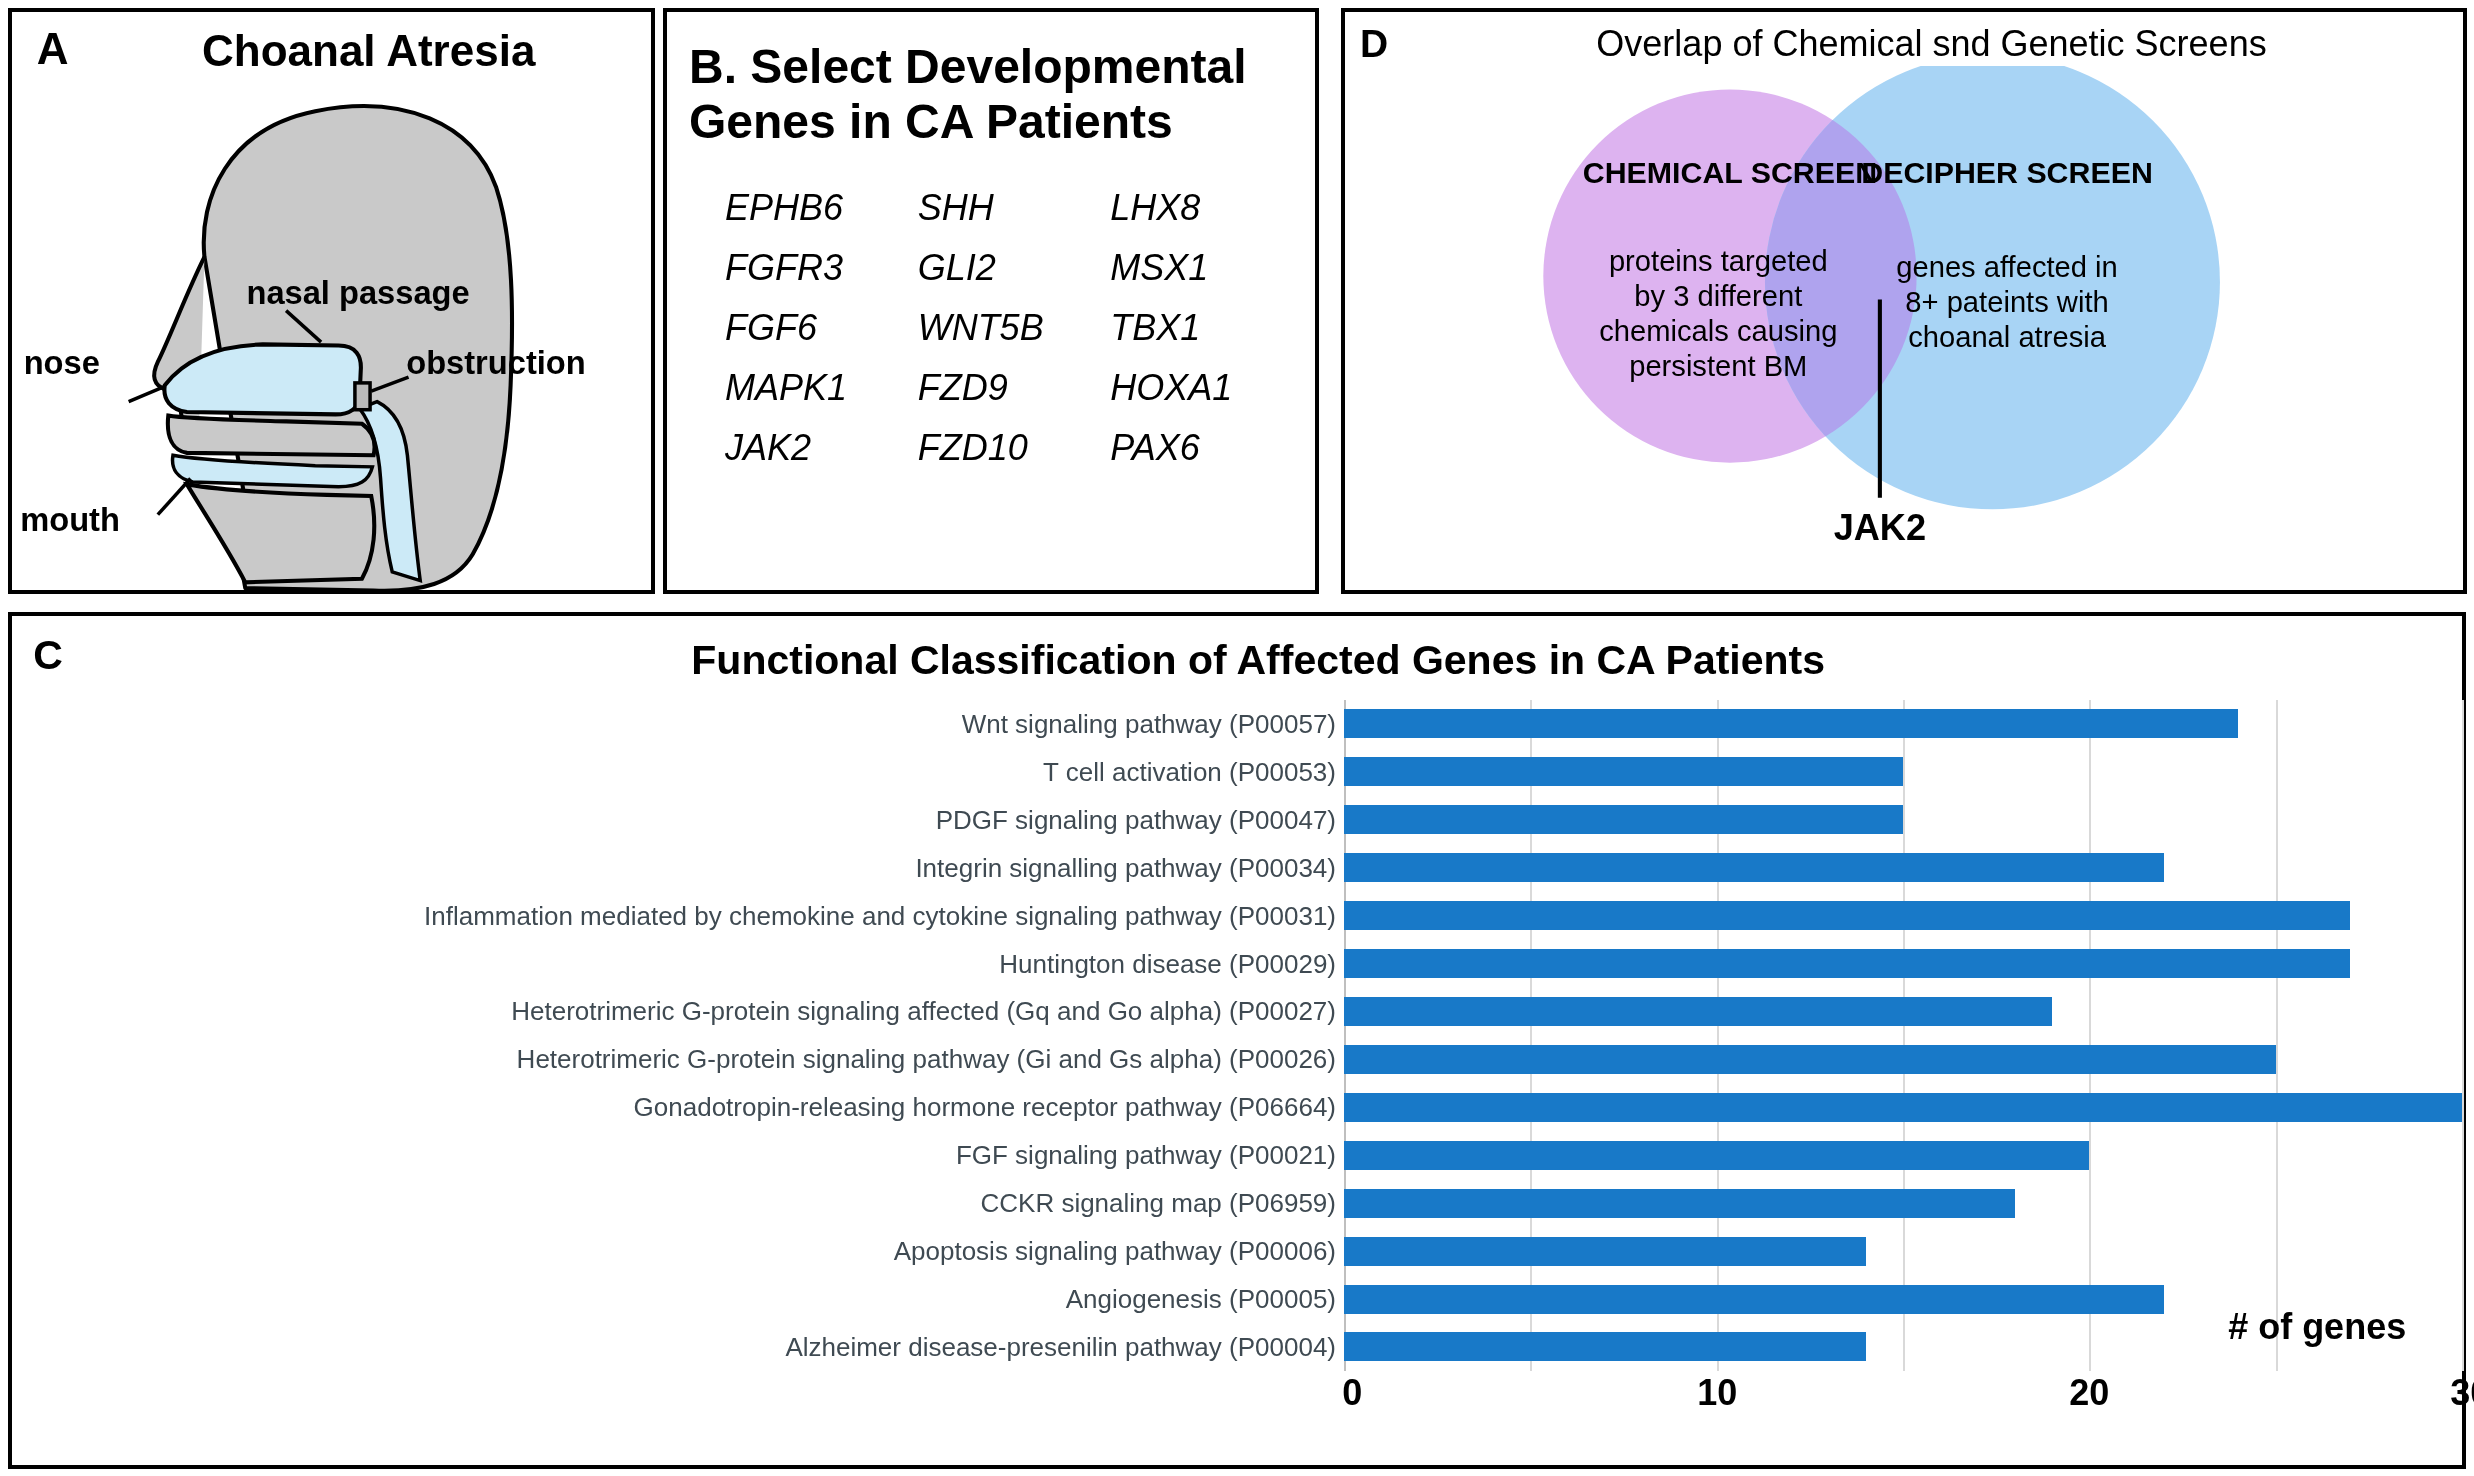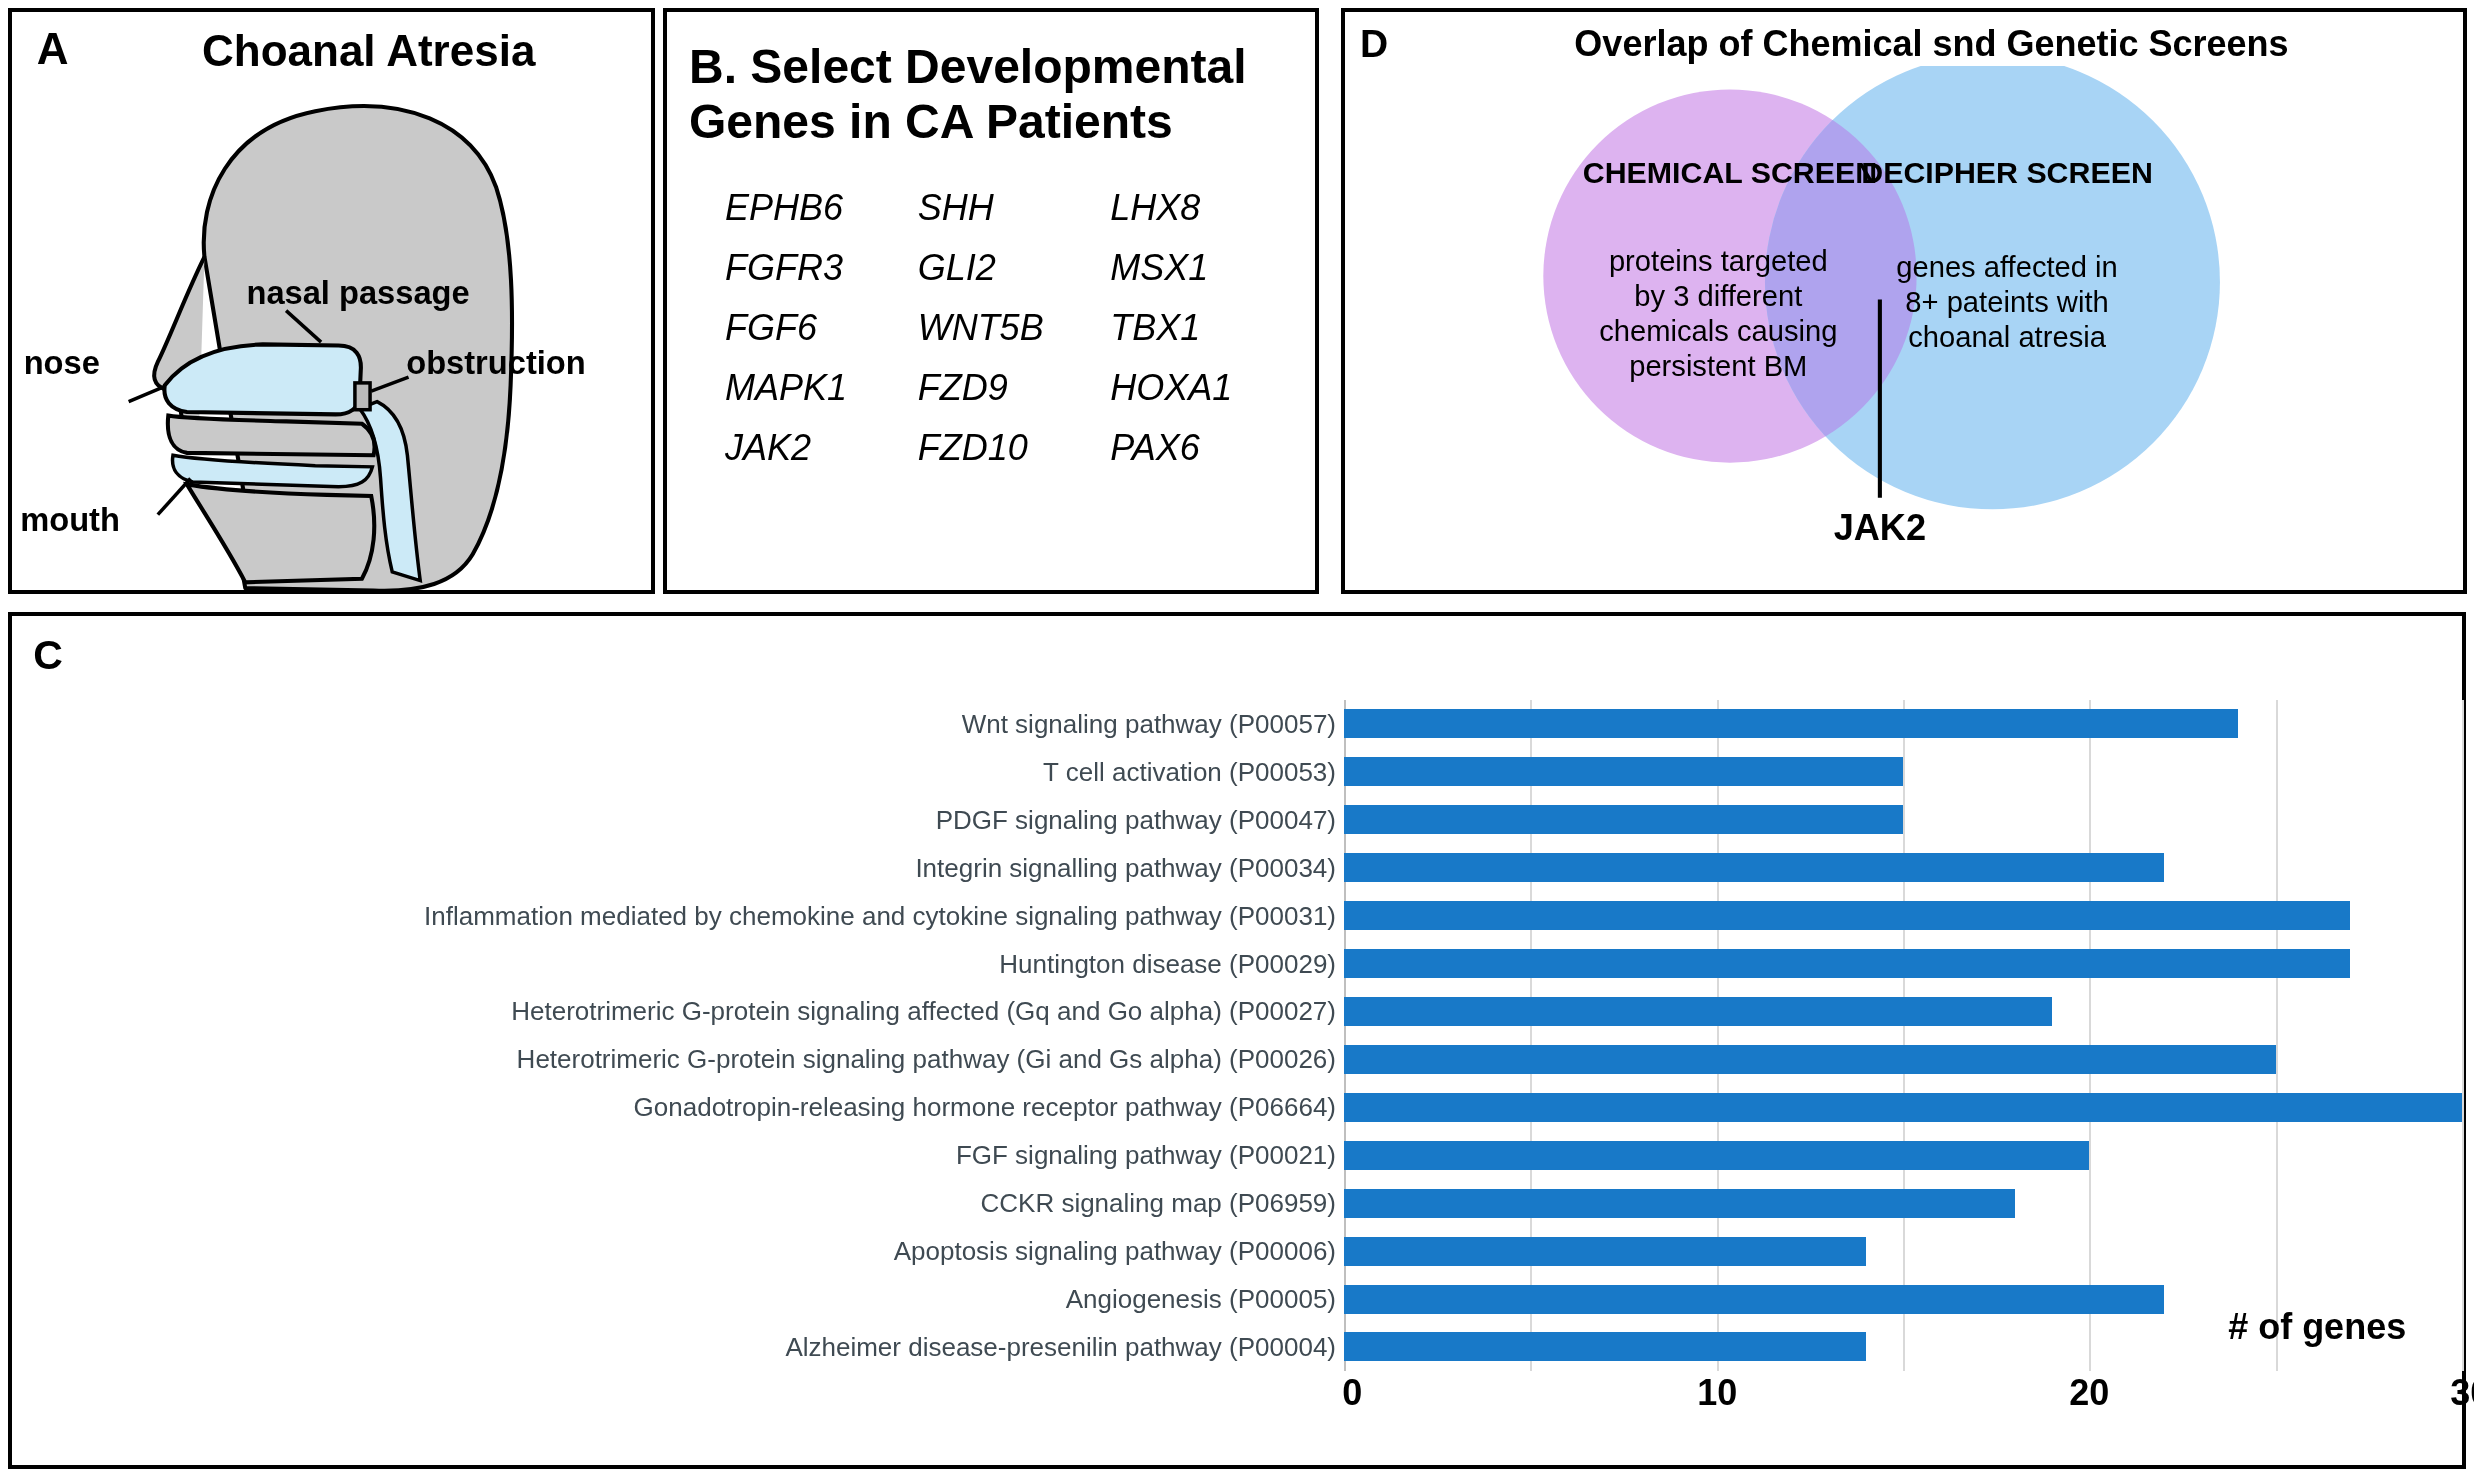--- a/index.html
+++ b/index.html
@@ -45,21 +45,21 @@
   }
 
   
   #panel-d { left: 1341px; top: 8.2px; width: 1126px; height: 586px; }
   #panel-d-letter {
     position: absolute; left: 15px; top: 11.7px;
     font-size: 39px; font-weight: bold; color: #000; line-height: 1;
   }
   #panel-d-title {
     position: absolute; left: 64px; top: 13px; width: 1045px;
-    text-align: center; font-size: 36px; font-weight: bold; color: #000;
+    text-align: center; font-size: 36px; font-weight: normal; color: #000;
     line-height: 1.05;
   }
   #venn-svg { position: absolute; left: 0; top: 54px; width: 1117px; height: 528px; }
   .venn-heading {
     font-size: 52px; font-weight: bold; fill: #000;
     font-family: "Liberation Sans", sans-serif;
   }
   .venn-body {
     font-size: 50px; fill: #000;
     font-family: "Liberation Sans", sans-serif;
@@ -216,20 +216,21 @@
       <text class="venn-body" x="1135" y="422" text-anchor="middle">8+ pateints with</text>
       <text class="venn-body" x="1135" y="482" text-anchor="middle">choanal atresia</text>
 
       <line x1="917" y1="400" x2="917" y2="740" stroke="#000" stroke-width="7"></line>
       <text class="venn-callout" x="917" y="812" text-anchor="middle">JAK2</text>
     </svg>
   </div>
 
   <div class="panel" id="panel-c">
     <div id="panel-c-letter">C</div>
+    <div id="panel-c-title">Functional Classification of Affected Genes in CA Patients</div>
 
     <div id="chart">
       <div id="cat-col">
           <div class="cat-label">Wnt signaling pathway (P00057)</div>
           <div class="cat-label">T cell activation (P00053)</div>
           <div class="cat-label">PDGF signaling pathway (P00047)</div>
           <div class="cat-label">Integrin signalling pathway (P00034)</div>
           <div class="cat-label">Inflammation mediated by chemokine and cytokine signaling pathway (P00031)</div>
           <div class="cat-label">Huntington disease (P00029)</div>
           <div class="cat-label">Heterotrimeric G-protein signaling affected (Gq and Go alpha) (P00027)</div>

